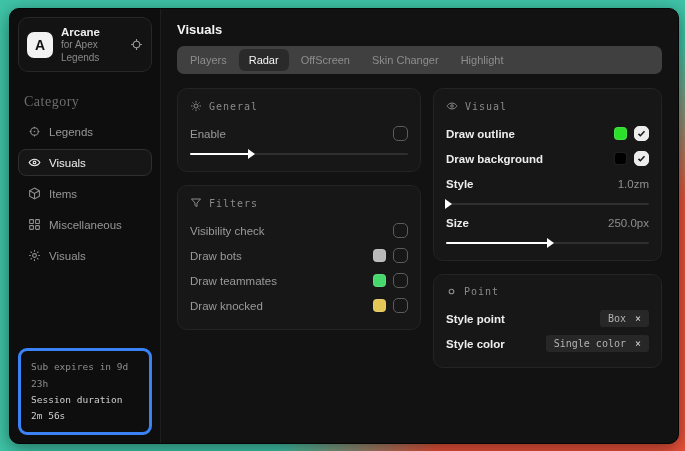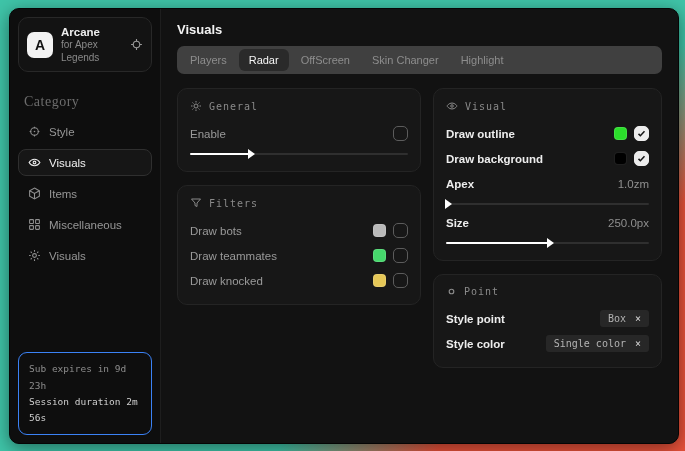--- a/index.html
+++ b/index.html
@@ -34,21 +34,21 @@
   }
   .nav-item {
     margin:2px 8px; padding:0 9px; height:27px; border-radius:8px;
     display:flex; align-items:center; gap:8px; color:#979797; font-size:11.5px;
     border:1px solid transparent; cursor:default;
   }
   .nav-item .icn { display:flex; color:#8f8f8f; }
   .nav-item.active { border-color:#2f2f2f; background:#161616; color:#f2f2f2; }
   .nav-item.active .icn { color:#e8e8e8; }
   .side-footer {
-    margin:auto 8px 8px; padding:8px 10px; border:1px solid #3b82f6; border-radius:9px;
+    margin:auto 8px 8px; padding:8px 10px; border:3px solid #3b82f6; border-radius:9px;
     font-family:"DejaVu Sans Mono", monospace; font-size:9.5px; line-height:1.7;
   }
   .foot-line1 { color:#8d8d8d; }
   .foot-line2 { color:#cfcfcf; }
   
   .main { flex:1; display:flex; flex-direction:column; background:#121212; }
   .main-header { padding:13px 16px 9px; }
   .page-title { font-size:13px; font-weight:bold; color:#f2f2f2; }
   .tabs-wrap { padding:0 16px; }
   .tabs {
@@ -118,21 +118,21 @@
     <div class="cat-label">Category</div>
 
     <div class="nav-item">
       <span class="icn">
         <svg width="13" height="13" viewBox="0 0 24 24" fill="none" stroke="currentColor" stroke-width="2">
           <circle cx="12" cy="12" r="7"></circle>
             <circle cx="12" cy="12" r="1.5" fill="currentColor" stroke="none"></circle>
             <path d="M12 3v3M12 18v3M3 12h3M18 12h3"></path>
         </svg>
       </span>
-      <span class="nav-label">Style</span>
+      <span class="nav-label">Legends</span>
     </div>
 
     <div class="nav-item active">
       <span class="icn">
         <svg width="13" height="13" viewBox="0 0 24 24" fill="none" stroke="currentColor" stroke-width="2">
           <path d="M2 12s3.5-6 10-6 10 6 10 6-3.5 6-10 6-10-6-10-6z"></path>
             <circle cx="12" cy="12" r="2.5"></circle>
         </svg>
       </span>
       <span class="nav-label">Visuals</span>
@@ -218,20 +218,24 @@
         <div class="panel">
           <div class="panel-head">
             <span class="icn">
               <svg width="12" height="12" viewBox="0 0 24 24" fill="none" stroke="currentColor" stroke-width="2">
                 <path d="M3 4h18l-7 8v7l-4-2v-5z"></path>
               </svg>
             </span>
             <span>Filters</span>
           </div>
           <div class="row">
+            <span class="lbl-muted">Visibility check</span>
+            <span class="checkbox"></span>
+          </div>
+          <div class="row">
             <span class="lbl-muted">Draw bots</span>
             <span class="row-right">
               <span class="swatch" style="background: rgb(185, 185, 185);"></span>
               <span class="checkbox"></span>
             </span>
           </div>
           <div class="row">
             <span class="lbl-muted">Draw teammates</span>
             <span class="row-right">
               <span class="swatch" style="background: rgb(70, 216, 108);"></span>
@@ -276,21 +280,21 @@
             <span class="row-right">
               <span class="swatch" style="background: rgb(0, 0, 0);"></span>
               <span class="checkbox checked">
                 <svg width="9" height="9" viewBox="0 0 24 24" fill="none" stroke="currentColor" stroke-width="4">
                     <path d="M4 13l5 5L20 6"></path>
                   </svg>
               </span>
             </span>
           </div>
           <div class="row">
-            <span class="lbl-strong">Apex</span>
+            <span class="lbl-strong">Style</span>
             <span class="val">1.0zm</span>
           </div>
           <div class="slider">
             <div class="fill" style="width: 0%;"></div>
             <div class="thumb" style="left: 0%;"></div>
           </div>
           <div class="row">
             <span class="lbl-strong">Size</span>
             <span class="val">250.0px</span>
           </div>

